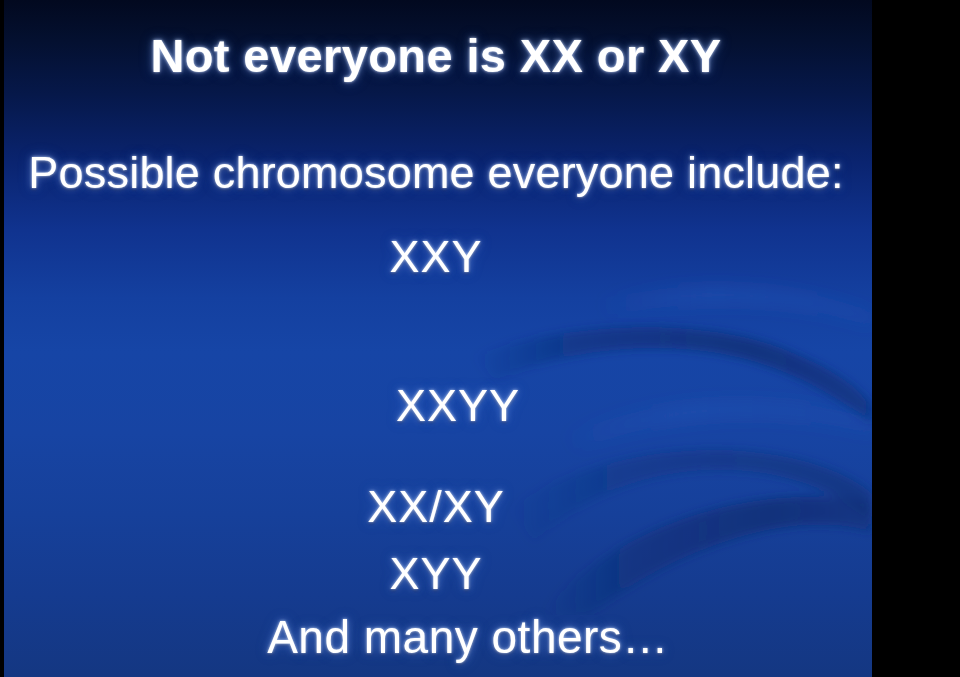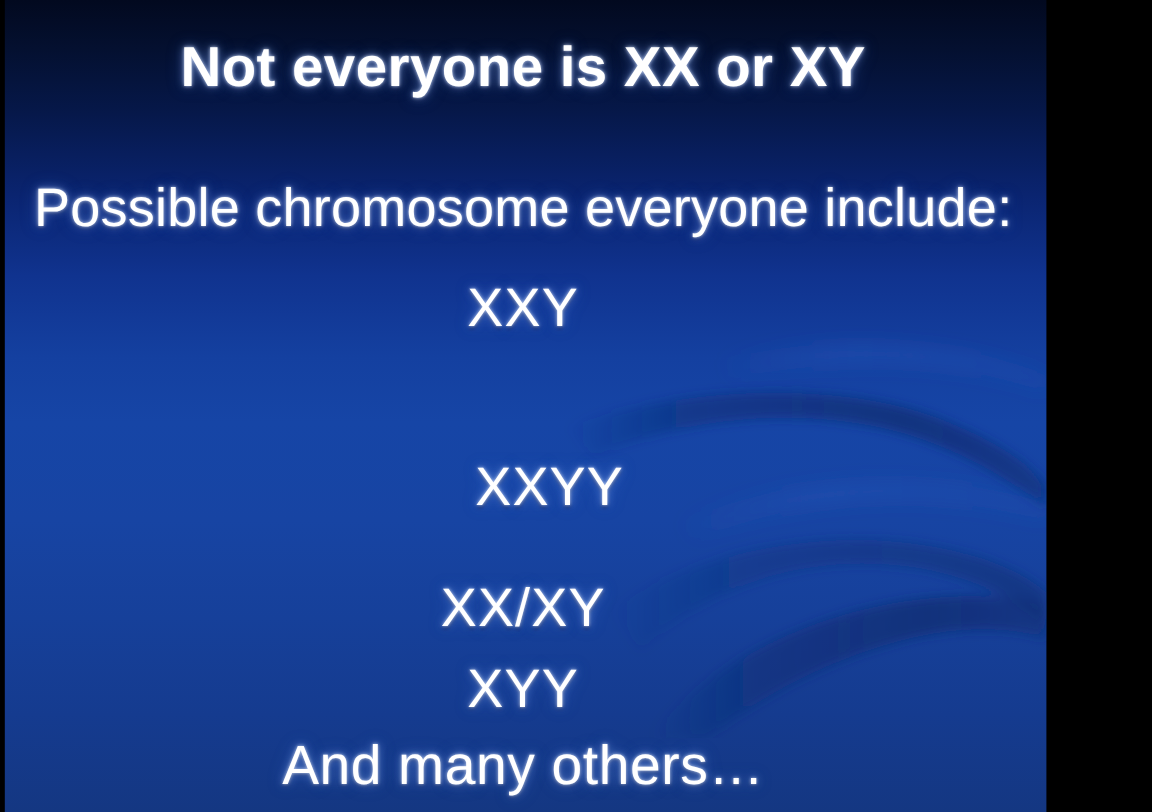--- a/index.html
+++ b/index.html
@@ -94,20 +94,21 @@
   #pattern-1 { top: 303px; }
   #pattern-2 { top: 380px; padding-left: 22px; }
   #pattern-3 { top: 457px; margin-top: 24px; }
   #pattern-4 { top: 548px; }
 
   #closing {
     top: 610px;
     font-size: 46px;
     font-weight: normal;
     letter-spacing: 0.5px;
+    padding-left: 32px;
   }
 </style>
 </head>
 <body>
 
 <div id="slide">
 
   <svg id="decor" viewBox="0 0 960 677" preserveAspectRatio="none" aria-hidden="true">
     <defs>
       <linearGradient id="ribbonFade" x1="0" y1="0" x2="1" y2="0">

